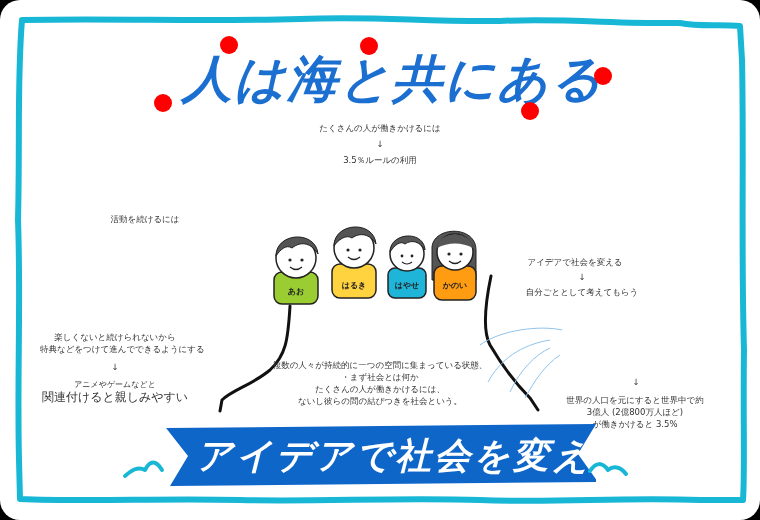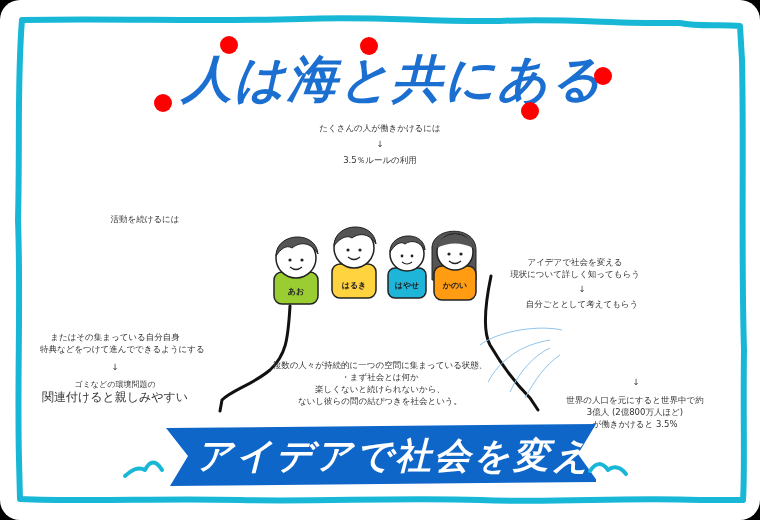--- a/index.html
+++ b/index.html
@@ -88,48 +88,47 @@
       <path d="M175,26 C176,8 210,8 211,26 C200,20 186,20 175,26 Z" fill="#555"></path>
       <circle cx="187" cy="32" r="1.6" fill="#222"></circle>
         <circle cx="199" cy="32" r="1.6" fill="#222"></circle>
       <path d="M187,39 Q193,44 199,39" stroke="#222" stroke-width="1.3" fill="none"></path>
       <text x="193" y="66" font-size="8" font-weight="bold" text-anchor="middle" fill="#222">かのい</text>
     </g>
   </svg>
 
   <div class="txt" style="left:490px;top:256px;width:170px;">
     <div>アイデアで社会を変える</div>
-    <div>現状について詳しく知ってもらう</div>
     <div style="margin:3px 0 3px 14px;">↓</div>
     <div style="margin-left:14px;">自分ごととして考えてもらう</div>
   </div>
 
   <svg class="frame" viewBox="0 0 760 520">
     <path d="M290,306 C288,340 286,355 270,370 C252,385 232,390 222,400 L220,411" fill="none" stroke="#111" stroke-width="3" stroke-linecap="round"></path>
     <path d="M491,276 C486,300 482,330 490,345 C500,362 512,380 530,398 L538,410" fill="none" stroke="#111" stroke-width="3" stroke-linecap="round"></path>
     <g stroke="#8ec3ec" stroke-width="1" fill="none">
       <path d="M480,345 C500,330 540,325 562,330"></path>
       <path d="M488,382 C500,360 520,345 550,340"></path>
       <path d="M510,392 C520,370 535,355 550,348"></path>
       <path d="M525,398 C535,380 545,365 560,355"></path>
     </g>
   </svg>
 
   <div class="txt" style="left:40px;top:331px;width:150px;">
-    <div>またはその集まっている自分自身</div>
+    <div>楽しくないと続けられないから</div>
     <div>特典などをつけて進んでできるようにする</div>
     <div style="margin:6px 0;">↓</div>
-    <div style="font-size:8px;">ゴミなどの環境問題の</div>
+    <div style="font-size:8px;">アニメやゲームなどと</div>
     <div style="font-size:12px;font-family:Liberation Serif, serif;">関連付けると親しみやすい</div>
   </div>
 
   <div class="txt" style="left:255px;top:359px;width:250px;">
     <div>複数の人々が持続的に一つの空間に集まっている状態、</div>
     <div>・まず社会とは何か</div>
-    <div>楽しくないと続けられないから、</div>
+    <div>たくさんの人が働きかけるには、</div>
     <div>ないし彼らの間の結びつきを社会という。</div>
   </div>
 
   <div class="txt" style="left:545px;top:376px;width:180px;">
     <div style="margin-left:2px;margin-bottom:6px;">↓</div>
     <div>世界の人口を元にすると世界中で約</div>
     <div>3億人 (2億800万人ほど)</div>
     <div>が働きかけると 3.5%</div>
   </div>
 

